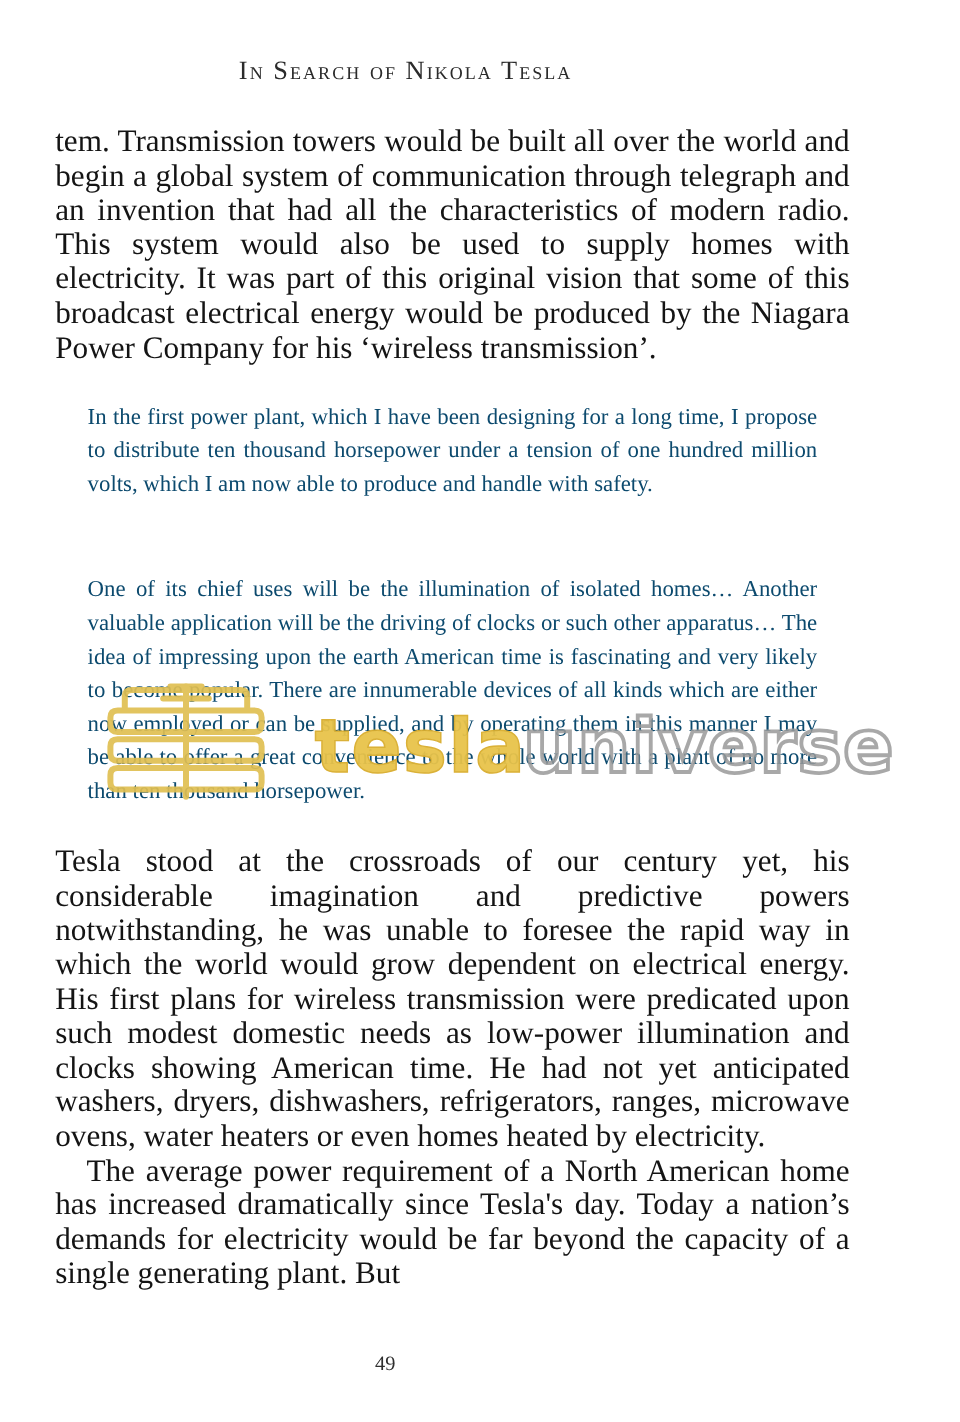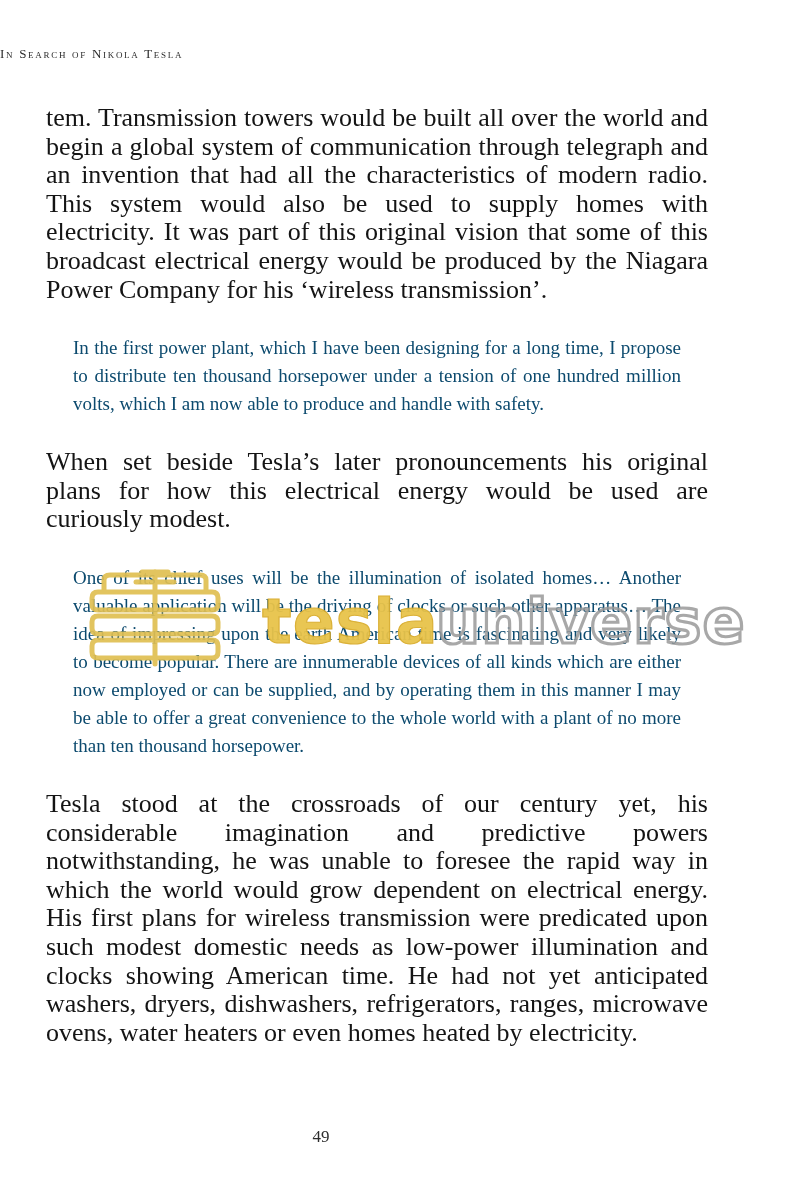--- a/index.html
+++ b/index.html
@@ -17,22 +17,23 @@
     font-family: "Liberation Serif", "DejaVu Serif", serif;
     color: #1a1a1a;
   }
 
   
   .running-head {
     position: absolute;
     top: 46px;
     left: 0;
     width: 676px;
+    text-align: center;
     font-family: "Liberation Serif", "DejaVu Serif", serif;
-    font-size: 13px;
+    font-size: 22px;
     font-variant: small-caps;
     letter-spacing: 1.7px;
     color: #2b2b2b;
     white-space: nowrap;
   }
 
   
   .text-column {
     position: absolute;
     left: 46px;
@@ -123,32 +124,32 @@
     <p class="body">tem. Transmission towers would be built all over the world and begin a global system of communication through telegraph and an invention that had all the characteristics of modern radio. This system would also be used to supply homes with electricity. It was part of this original vision that some of this broadcast electrical energy would be produced by the Niagara Power Company for his ‘wireless transmission’.</p>
 
     <div class="gap-md"></div>
 
     <blockquote>
       <p>In the first power plant, which I have been designing for a long time, I propose to distribute ten thousand horsepower under a tension of one hundred million volts, which I am now able to produce and handle with safety.</p>
     </blockquote>
 
     <div class="gap-md"></div>
 
-    <p class="body">When set beside Tesla’s later pronouncements his original plans for how this electrical energy would be used are curiously modest.</p>
 
     <div class="gap-md"></div>
 
     <blockquote>
       <p>One of its chief uses will be the illumination of isolated homes… Another valuable application will be the driving of clocks or such other apparatus… The idea of impressing upon the earth American time is fascinating and very likely to become popular. There are innumerable devices of all kinds which are either now employed or can be supplied, and by operating them in this manner I may be able to offer a great convenience to the whole world with a plant of no more than ten thousand horsepower.</p>
     </blockquote>
 
     <div class="gap-lg"></div>
 
     <p class="body">Tesla stood at the crossroads of our century yet, his considerable imagination and predictive powers notwithstanding, he was unable to foresee the rapid way in which the world would grow dependent on electrical energy. His first plans for wireless transmission were predicated upon such modest domestic needs as low-power illumination and clocks showing American time. He had not yet anticipated washers, dryers, dishwashers, refrigerators, ranges, microwave ovens, water heaters or even homes heated by electricity.</p>
 
+    <p class="body-indent">The average power requirement of a North American home has increased dramatically since Tesla's day. Today a nation’s demands for electricity would be far beyond the capacity of a single generating plant. But</p>
 
   </div>
 
   <div class="watermark">
     <svg viewBox="0 0 625 112" xmlns="http://www.w3.org/2000/svg" aria-hidden="true">
       <g fill="none" stroke="#e0bf52" stroke-width="5" stroke-linejoin="round" stroke-linecap="round" opacity="0.92">
 
         <path d="M12 30 L12 20 Q12 15 18 15 L108 15 Q114 15 114 20 L114 30"></path>
         <path d="M6 32 L120 32 Q126 32 126 38 L126 44 Q126 50 120 50 L6 50 Q0 50 0 44 L0 38 Q0 32 6 32 Z"></path>
         <path d="M6 56 L120 56 Q126 56 126 62 L126 68 Q126 74 120 74 L6 74 Q0 74 0 68 L0 62 Q0 56 6 56 Z"></path>

